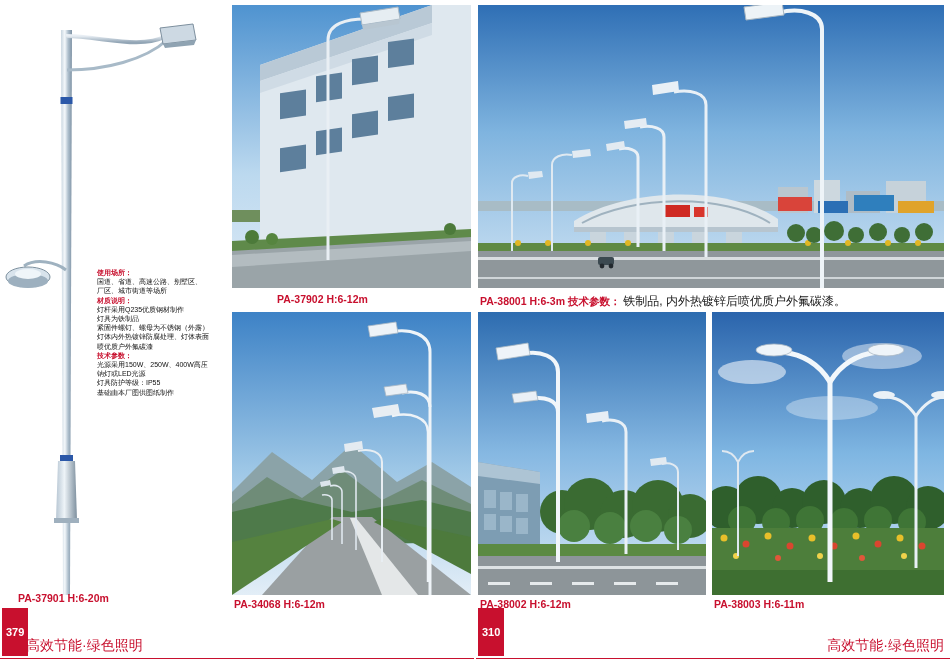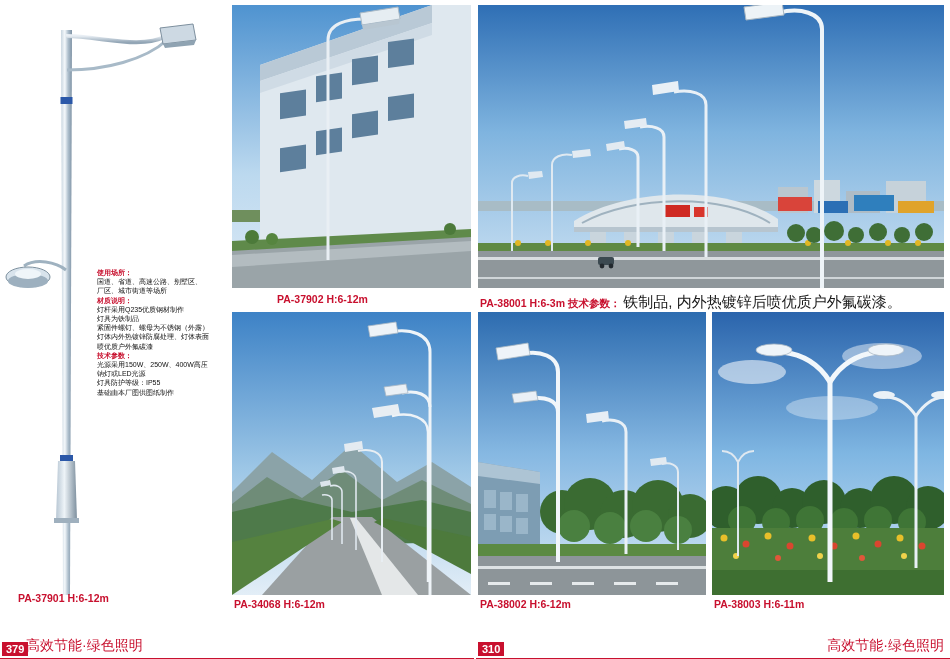--- a/index.html
+++ b/index.html
@@ -35,21 +35,21 @@
     white-space: nowrap;
     letter-spacing: 0px;
   }
   .caption .tech {
     color: #c8102e;
     font-weight: bold;
   }
   .caption .techdesc {
     color: #1a1a1a;
     font-weight: normal;
-    font-size: 15px;
+    font-size: 12px;
   }
 
   
   #left-pole-photo {
     left: 0px; top: 0px; width: 232px; height: 610px;
     background: #ffffff;
   }
   .pole-svg { position: absolute; left: 0; top: 0; }
 
   
@@ -74,21 +74,21 @@
   .sky-grad-f { background: linear-gradient(#2a64ac, #7fb6e2 50%, #cfe5f6); }
 
   
   .foot-num {
     position: absolute;
     bottom: 3px;
     font-size: 11px;
     font-weight: bold;
     color: #ffffff;
     background: #c8102e;
-    padding: 1px 4px;
+    padding: 18px 4px;
     line-height: 12px;
   }
   .foot-text {
     position: absolute;
     bottom: 4px;
     font-size: 14px;
     color: #c8102e;
     white-space: nowrap;
   }
   .foot-rule {
@@ -159,21 +159,21 @@
     <div>灯体内外热镀锌防腐处理、灯体表面</div>
     <div>喷优质户外氟碳漆</div>
     <div class="hd">技术参数：</div>
     <div>光源采用150W、250W、400W高压</div>
     <div>钠灯或LED光源</div>
     <div>灯具防护等级：IP55</div>
     <div>基础由本厂图供图纸制作</div>
   </div>
 
   <div class="caption" style="left:18px; top:592px;">
-    <span>PA-37901 H:6-12m</span>
+    <span>PA-37901 H:6-20m</span>
   </div>
 
   <div class="photo sky-grad-a" style="left:232px; top:5px; width:239px; height:283px;">
     <svg width="239" height="283" viewBox="0 0 239 283">
 
       <rect x="0" y="205" width="239" height="12" fill="#6f8f5d"></rect>
 
       <polygon points="28,60 200,0 239,0 239,230 28,245" fill="#dfe8ef"></polygon>
       <polygon points="28,60 200,0 200,18 28,76" fill="#b9c9d6"></polygon>
 

